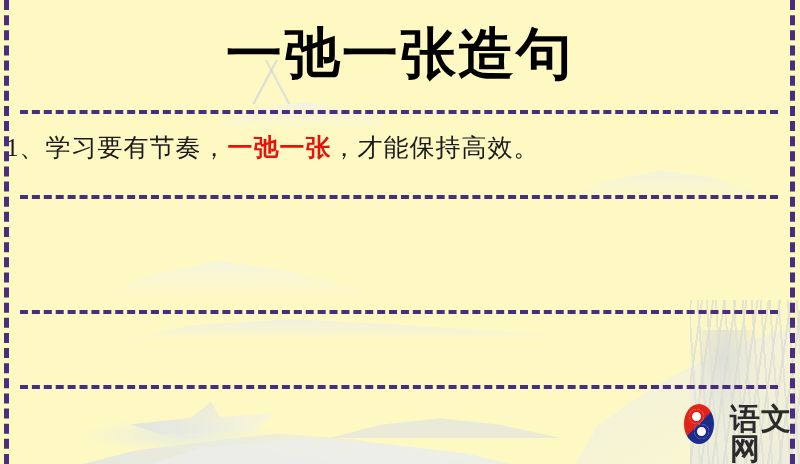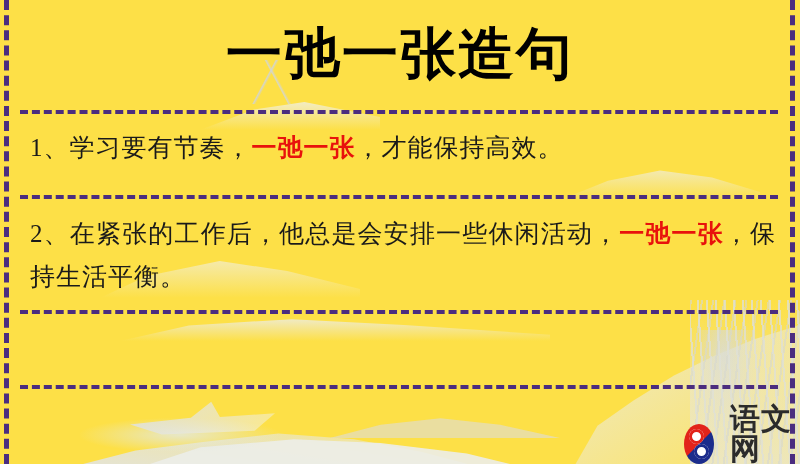--- a/index.html
+++ b/index.html
@@ -4,21 +4,21 @@
 <style>
   html, body {
     margin: 0;
     padding: 0;
     background: #ffffff;
   }
   #page {
     position: relative;
     width: 800px;
     height: 464px;
-    background: #fde047;
+    background: #fef9c3;
     overflow: hidden;
     font-family: "Liberation Serif", "DejaVu Serif", serif;
   }
 
   
   .wm {
     position: absolute;
     pointer-events: none;
     z-index: 0;
   }
@@ -120,21 +120,21 @@
     line-height: 76px;
     letter-spacing: 2px;
     color: #000000;
     z-index: 2;
     white-space: nowrap;
   }
 
   
   .sentence {
     position: absolute;
-    left: 30px;
+    left: 6px;
     right: 24px;
     z-index: 2;
     font-family: "Liberation Serif", "DejaVu Serif", serif;
     font-size: 25px;
     line-height: 43px;
     color: #1a1a1a;
     letter-spacing: 1px;
     text-align: justify;
   }
   .sentence .hl {
@@ -144,21 +144,21 @@
   #s1 { top: 126px; }
   #s2 { top: 212px; }
   #s3 { top: 326px; }
 
   
   .logo {
     position: absolute;
     left: 684px;
     top: 404px;
     display: flex;
-    align-items: flex-end;
+    align-items: flex-start;
     gap: 16px;
     z-index: 4;
   }
   .logo-mark {
     position: relative;
     width: 40px;
     height: 40px;
     border-radius: 50%;
     background: linear-gradient(135deg, #e2231a 0%, #e2231a 49.5%, #1b2c8c 50.5%, #1b2c8c 100%);
     overflow: hidden;
@@ -222,23 +222,20 @@
 
   <div class="sep" style="top:110px;"></div>
   <div class="sep" style="top:195px;"></div>
   <div class="sep" style="top:310px;"></div>
   <div class="sep" style="top:385px;"></div>
 
   <div class="sentence" id="s1">
     <span>1、</span><span>学习要有节奏，</span><span class="hl">一弛一张</span><span>，才能保持高效。</span>
   </div>
 
-  <div class="sentence" id="s2">
-    <span>2、</span><span>在紧张的工作后，他总是会安排一些休闲活动，</span><span class="hl">一弛一张</span><span>，保持生活平衡。</span>
-  </div>
 
 
   <div class="logo">
     <div class="logo-mark">
       <div class="dot-red"></div>
       <div class="dot-blue"></div>
       <div class="swirl"></div>
     </div>
     <div class="logo-text">语文网</div>
   </div>

